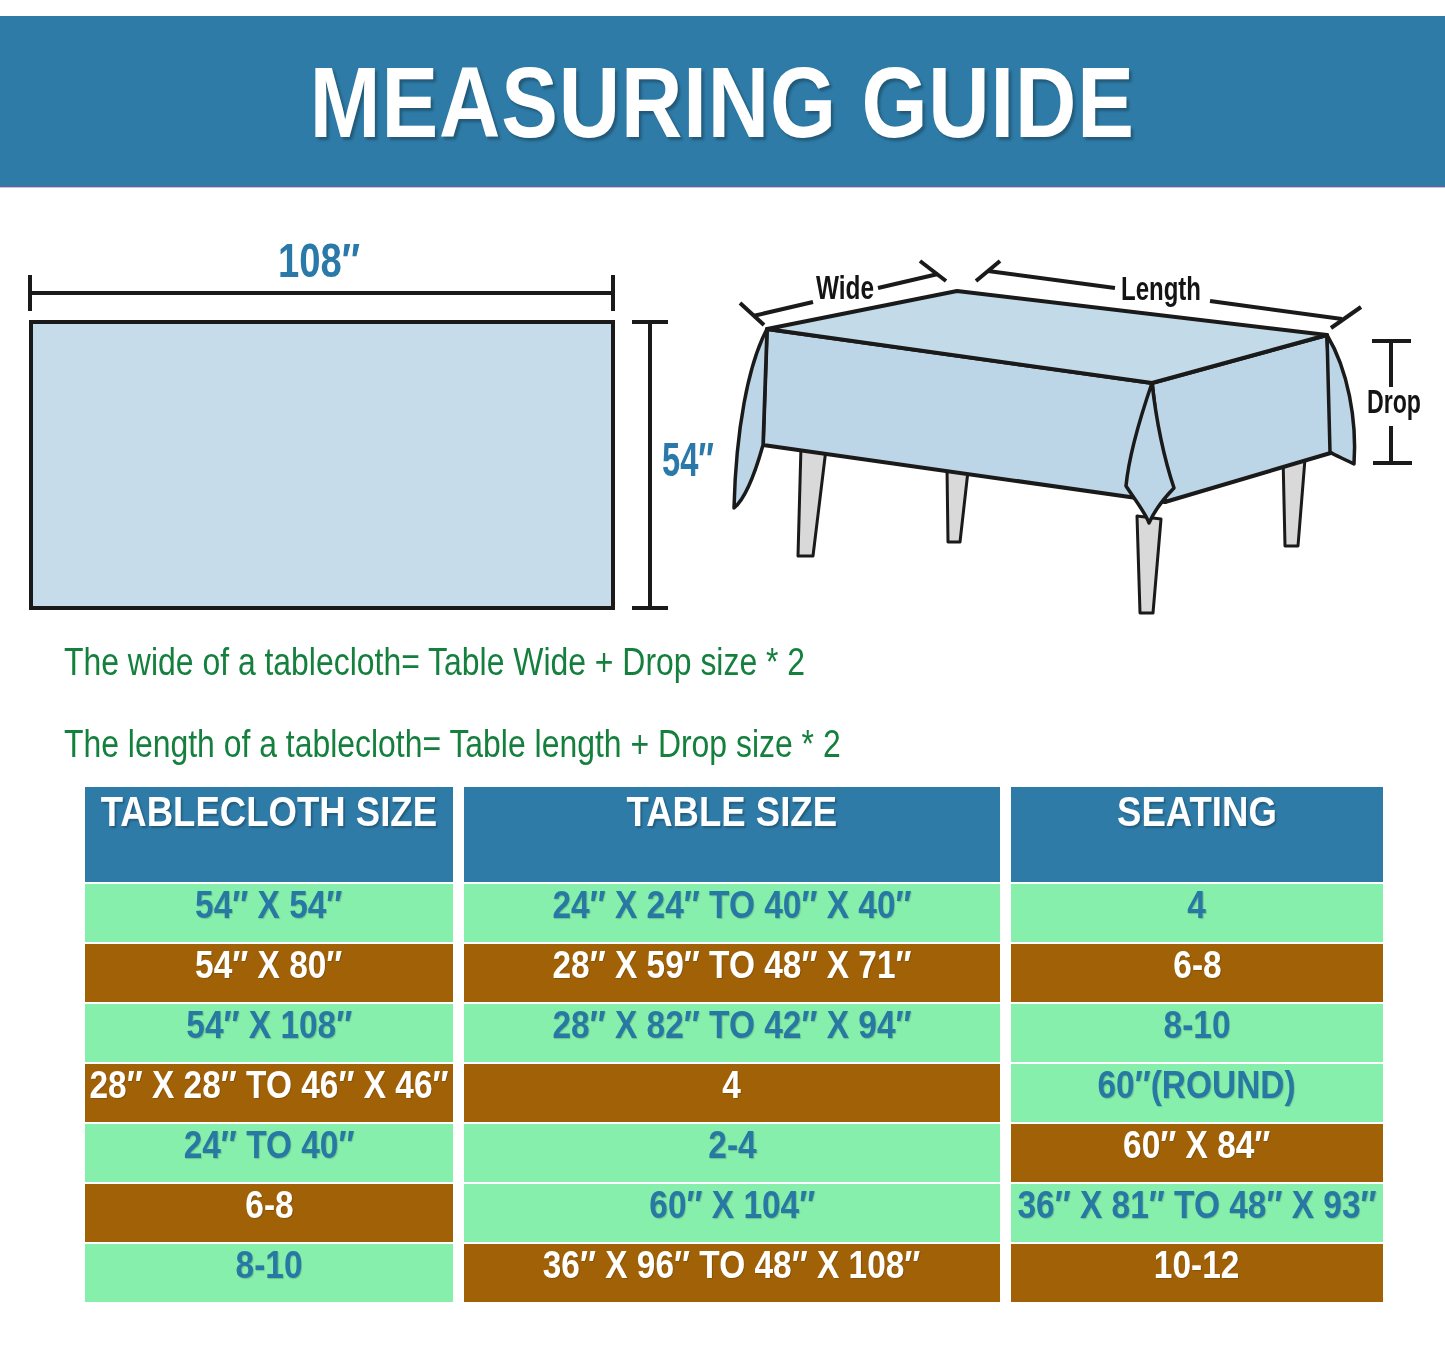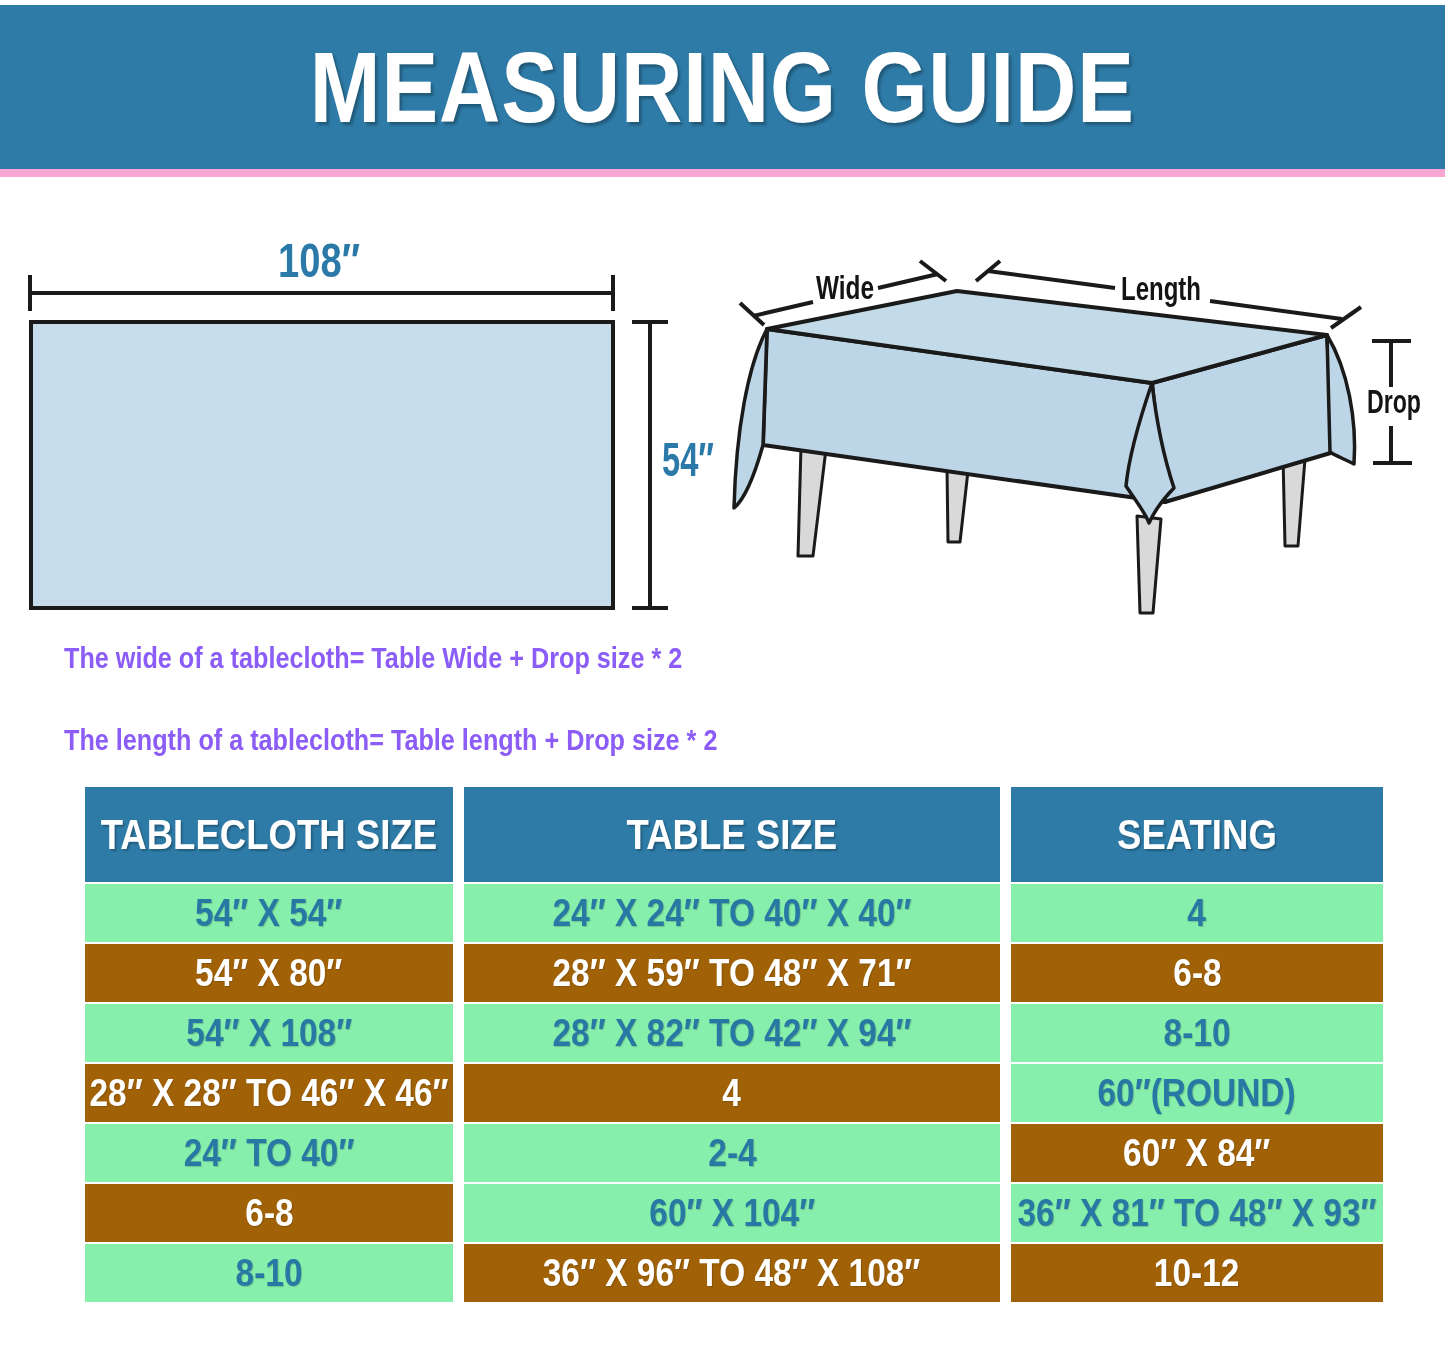--- a/index.html
+++ b/index.html
@@ -3,54 +3,54 @@
 <meta charset="utf-8">
 <style>
   html,body { margin:0; padding:0; background:#ffffff; }
   * { box-sizing:border-box; }
   .page {
     position:relative; width:1445px; height:1370px; background:#ffffff;
     font-family:"Liberation Sans", sans-serif; overflow:hidden;
   }
   
   .banner {
-    position:absolute; left:0; top:5px; width:1445px; height:172px;
-    background:#2e7ba7; border-bottom:8px solid #f9a8d4;
+    position:absolute; left:0; top:16px; width:1445px; height:172px;
+    background:#2e7ba7; border-bottom:1px solid #f9a8d4;
     display:flex; align-items:center; justify-content:center;
   }
   .banner .title {
     font-size:100px; font-weight:bold; color:#ffffff; line-height:1;
     white-space:nowrap; transform:scaleX(0.85); letter-spacing:1px;
     text-shadow:3px 3px 3px rgba(0,0,0,0.28);
   }
   
   svg { position:absolute; }
   .dimline { stroke:#1a1a1a; stroke-width:4; fill:none; stroke-linecap:butt; }
   .dimtext { fill:#2a79a8; font-weight:bold; font-size:48px; }
   .illtext { fill:#141414; font-weight:bold; font-size:34px; }
   .cloth   { fill:#bdd6e7; stroke:#1a1a1a; stroke-width:4; stroke-linejoin:round; }
   .clothtop{ fill:#c3dbe9; stroke:#1a1a1a; stroke-width:4; stroke-linejoin:round; }
   .drape   { fill:#bdd6e7; stroke:#1a1a1a; stroke-width:3.5; stroke-linejoin:round; }
   .leg     { fill:#d9d9d9; stroke:#1a1a1a; stroke-width:3; stroke-linejoin:round; }
   .flatrect{ fill:#c6dcea; stroke:#1a1a1a; stroke-width:4; }
   
   .formula {
-    position:absolute; left:64px; font-size:30px; font-weight:bold; color:#8b5cf6;
+    position:absolute; left:64px; font-size:38px; font-weight:normal; color:#15803d;
     line-height:1; white-space:nowrap;
   }
   .formula .cond { display:inline-block; transform:scaleX(0.84); transform-origin:left center; }
   
   .size-table {
     position:absolute; left:85px; top:787px;
     display:grid;
     grid-template-columns:368px 536px 372px;
     grid-template-rows:95px repeat(8, 58px);
     column-gap:11px; row-gap:2px;
   }
-  .cell { display:flex; align-items:center; justify-content:center; white-space:nowrap; }
+  .cell { display:flex; justify-content:center; white-space:nowrap; }
   .cell .cond { display:inline-block; transform:scaleX(0.88); transform-origin:center; }
   .cell.head { background:#2e7ba7; color:#ffffff; }
   .cell.head .cond { font-size:43px; font-weight:bold; transform:scaleX(0.85);
                      text-shadow:2px 2px 2px rgba(0,0,0,0.25); }
   .cell.dark { background:#a16207; color:#ffffff; }
   .cell.light{ background:#86efac; color:#2878a4; }
   .cell.dark .cond, .cell.light .cond { font-size:38px; font-weight:bold;
                      text-shadow:1px 1px 1px rgba(0,0,0,0.18); }
 </style>
 </head>

